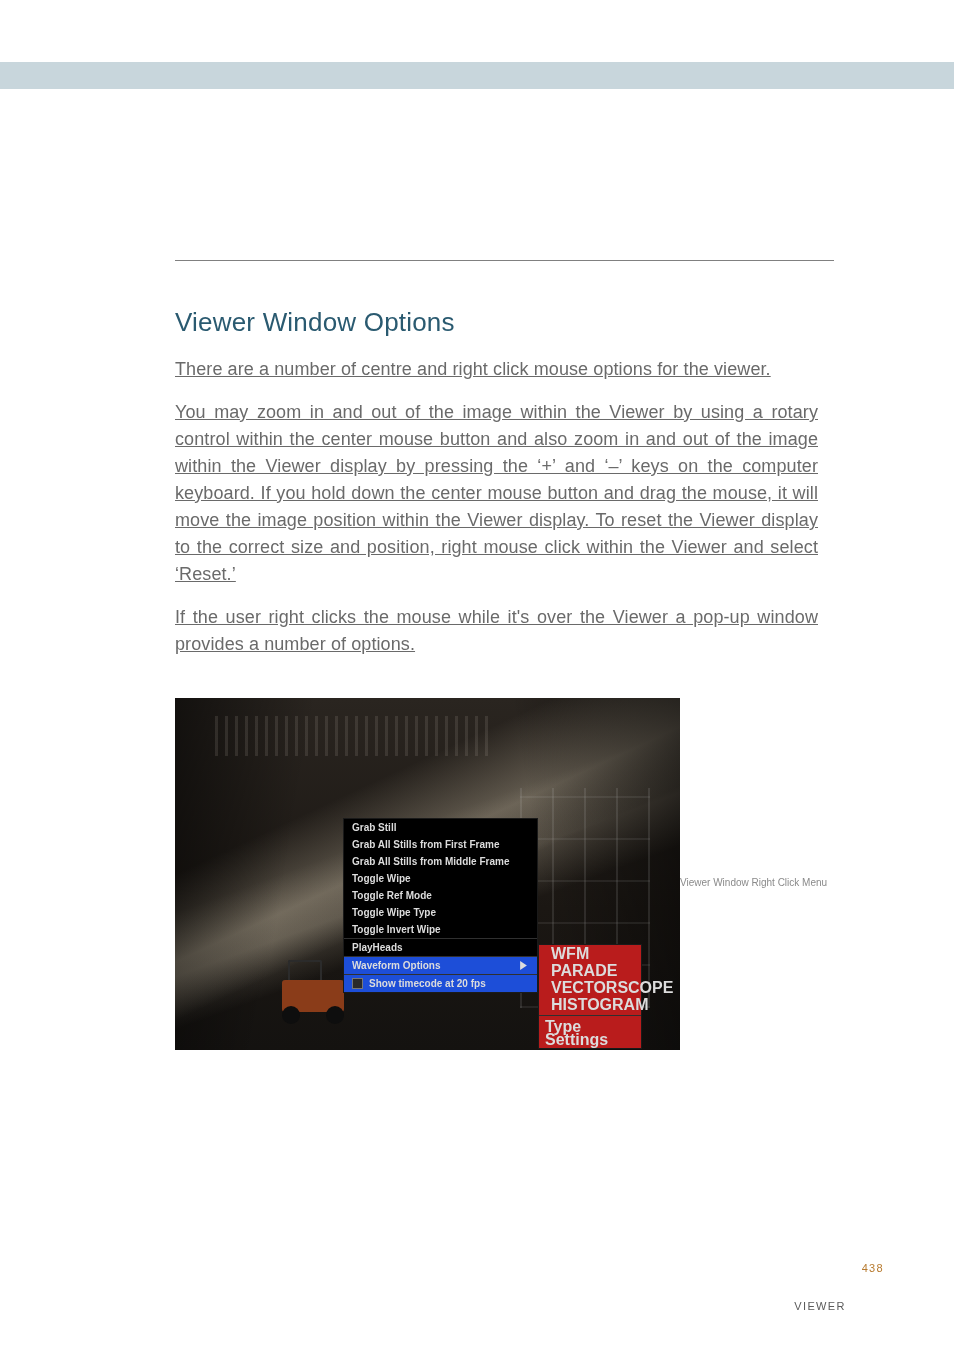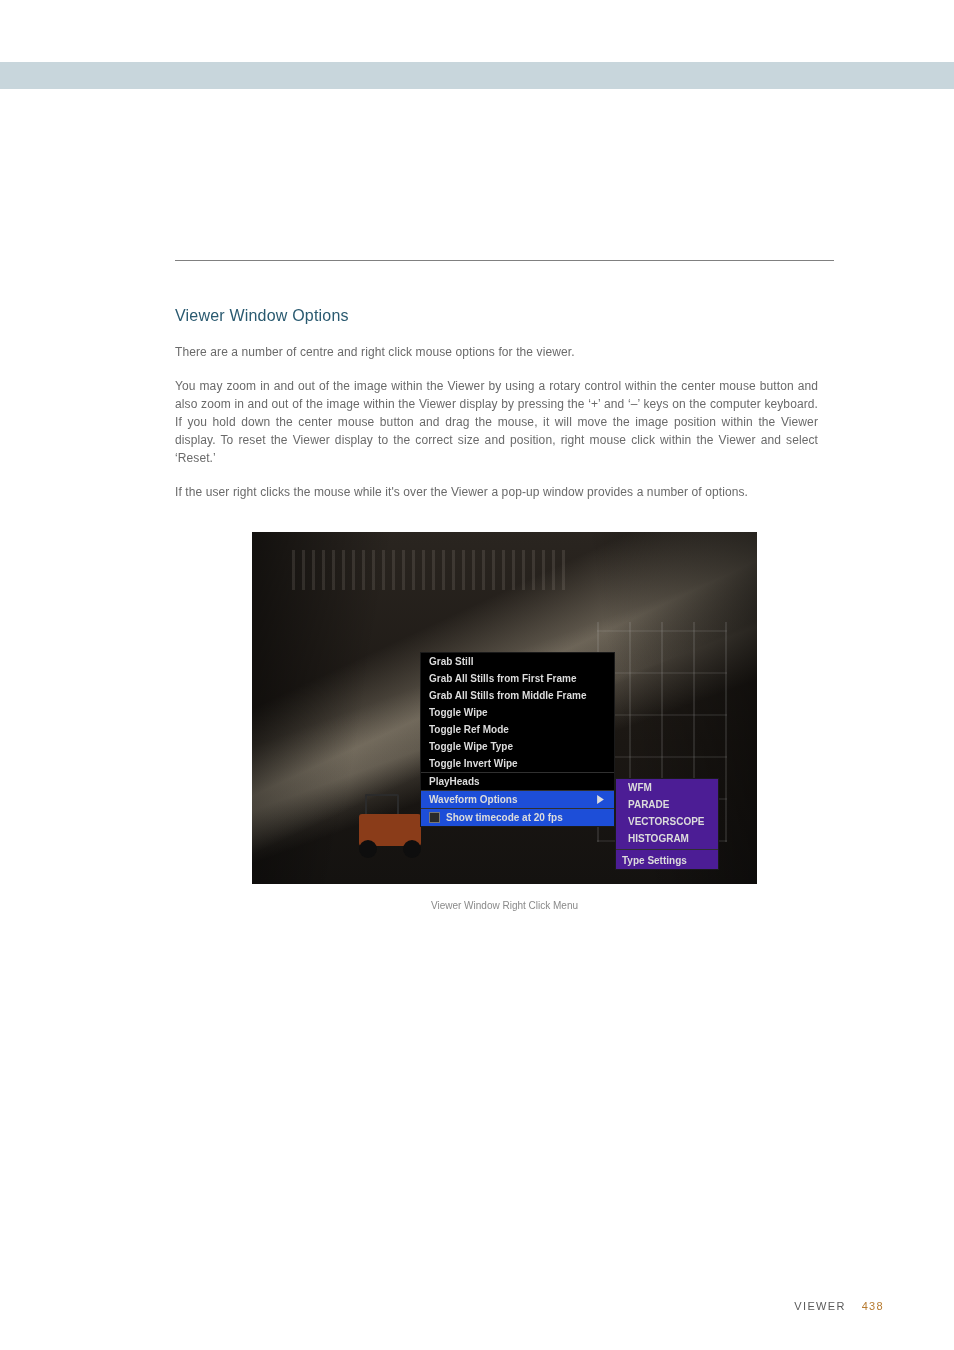--- a/index.html
+++ b/index.html
@@ -33,36 +33,37 @@
     left:175px;
     right:120px;
     top:260px;
   }
   .rule{
     border:0;border-top:1px solid var(--rule);
     margin:0 0 46px 0;
   }
   .h2{
     color:var(--head);
-    font-size:16px;
+    font-size:26px;
     font-weight:400;
     margin:0 0 18px 0;
     letter-spacing:.2px;
   }
   .p{
-    font-size:12px;
+    font-size:18px;
     line-height:1.5;
     margin:0 16px 16px 0;
     color:var(--ink);
     letter-spacing:.1px;
+    text-decoration:underline;
   }
   .p.justify{text-align:justify;}
   .figure-wrap{
-    margin-top:31px;
-    display:flex;flex-direction:column;align-items:center;
+    margin-top:40px;
+    display:flex;align-items:center;
   }
   .viewer{
     width:505px;height:352px;
     background:#1b1713;
     position:relative;
     overflow:hidden;
   }
   .viewer .lightbeams{
     position:absolute;inset:0;
     background:
@@ -117,40 +118,40 @@
   .ctx .chk{
     width:9px;height:9px;border:1px solid #777;background:#2a2a2a;display:inline-block;
   }
   .ctx .submark{
     margin-left:auto;
     width:12px;height:12px;display:flex;align-items:center;justify-content:center;
   }
   .ctx .submark svg{width:7px;height:9px;}
   .sub{
     position:absolute;left:363px;top:246px;width:102px;
-    background:#4c1d95;color:#dcdcdc;
+    background:#b91c1c;color:#dcdcdc;
     font-family:Arial,Helvetica,sans-serif;
-    font-size:10px;border:1px solid #1a1a1a;
+    font-size:16px;border:1px solid #1a1a1a;
   }
   .sub .row{padding:2px 6px;display:flex;align-items:center;gap:6px;line-height:13px;}
   .sub .sep{height:1px;background:#303030;margin:2px 0;}
   .sub .row.bold{font-weight:700;}
 
   .caption{
     font-size:10px;color:var(--ink-light);
     margin-top:16px;
   }
 
   .footer{
     position:absolute;left:0;right:0;bottom:38px;
     display:flex;justify-content:flex-end;gap:16px;
     padding-right:70px;
     font-size:11px;letter-spacing:.12em;
   }
-  .footer .sec{color:var(--footer);}
+  .footer .sec{color:var(--footer);margin-top:38px;}
   .footer .pg{color:var(--accent);}
 </style>
 </head>
 <body>
 
 <div class="page">
   <div class="band-top"></div>
 
   <div class="content">
     <hr class="rule">

